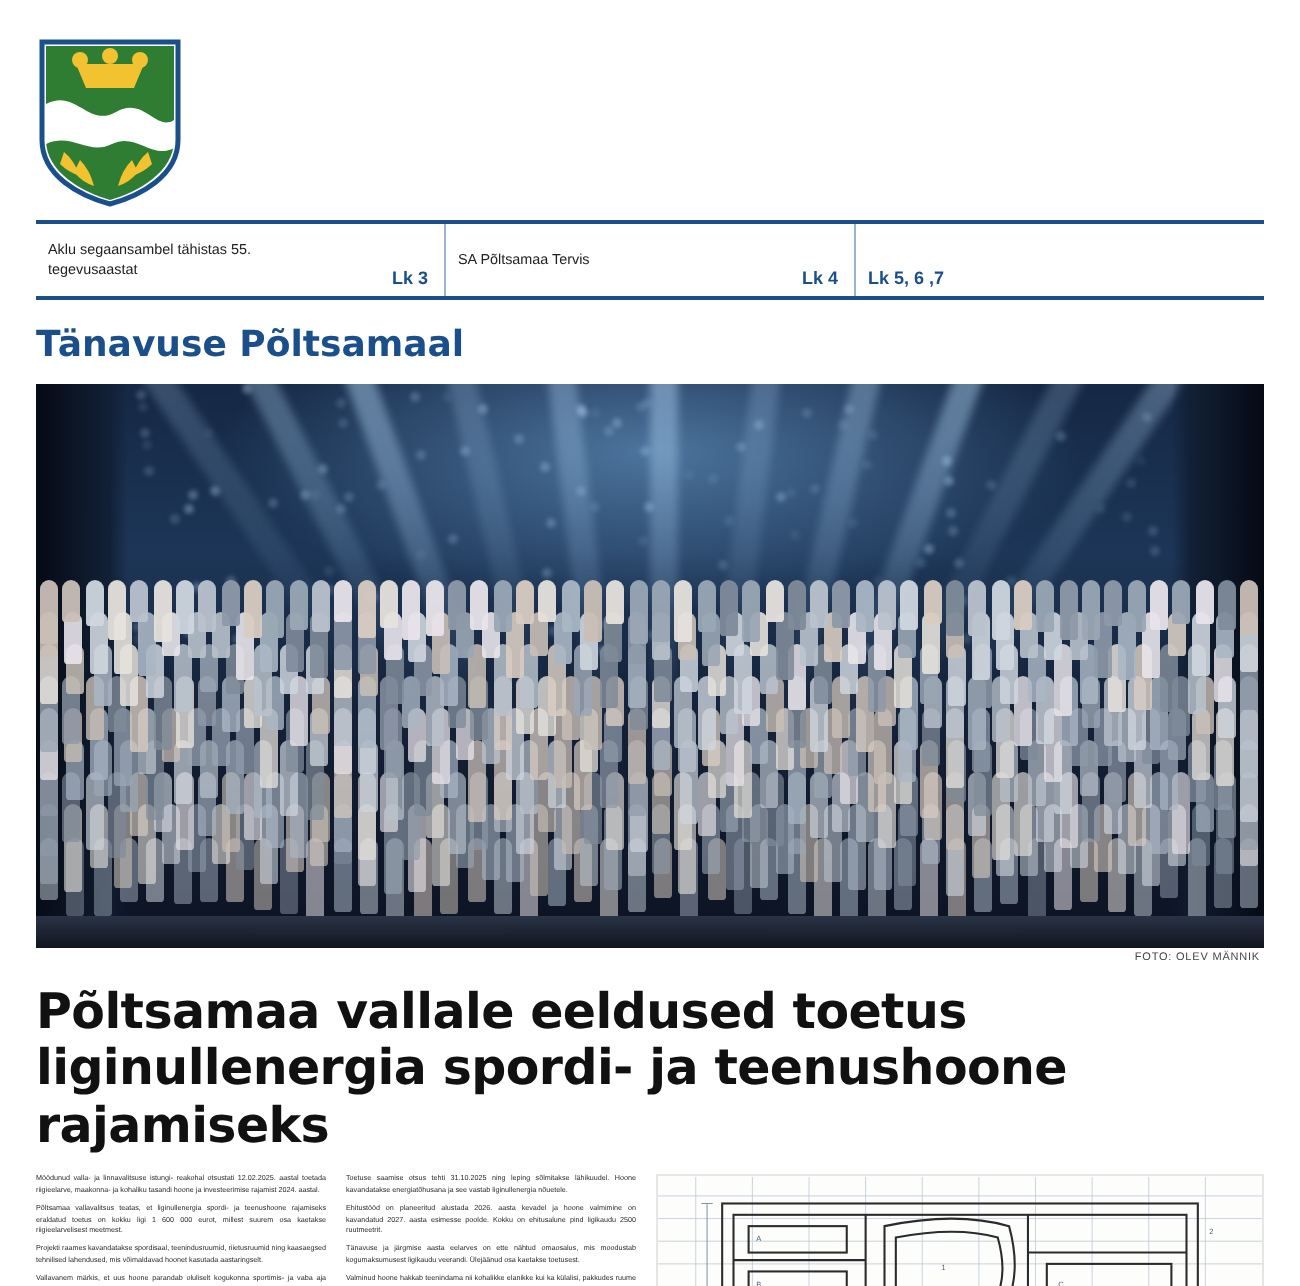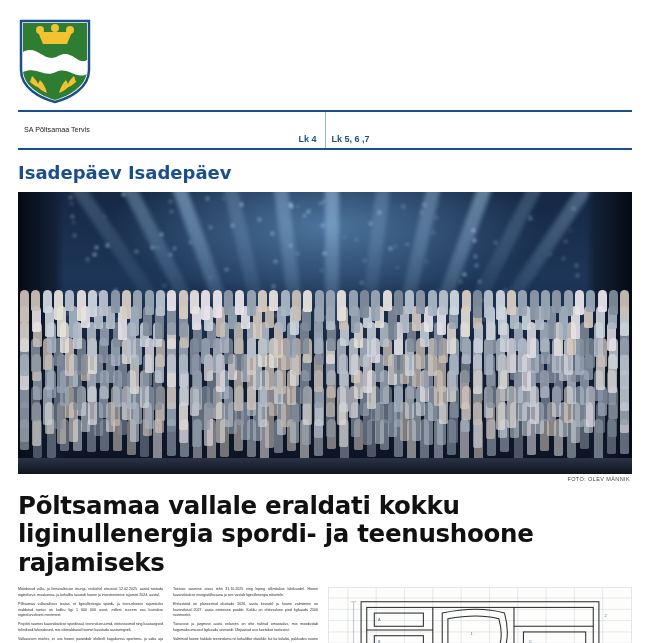--- a/index.html
+++ b/index.html
@@ -220,29 +220,33 @@
           <path d="M22 62 q5 5 7 13 q-6 -2 -10 -7 z"></path>
           <path d="M48 62 q-5 5 -7 13 q6 -2 10 -7 z"></path>
           <path d="M56 58 q-5 4 -8 12 q6 -2 10 -6 z"></path>
         </g>
       </svg>
     </div>
   </div>
 
   <div class="teaser-bar">
     <div class="teaser">
+      <div class="teaser-text">Aklu segaansambel tähistas 55. tegevusaastat</div>
+      <div class="teaser-page">Lk 3</div>
+    </div>
+    <div class="teaser">
       <div class="teaser-text">SA Põltsamaa Tervis</div>
       <div class="teaser-page">Lk 4</div>
     </div>
     <div class="teaser">
       <div class="teaser-page">Lk 5, 6 ,7</div>
     </div>
   </div>
 
-  <h2 class="lead-kicker">Isadepäev Isadepäev</h2>
+  <h2 class="lead-kicker">Tänavuse Põltsamaal</h2>
 
   <div class="photo-wrap">
     <div class="photo">
       <div class="stage-bg"></div>
       <div class="beams" id="beams">
           <div class="beam" style="left: 8%; transform: rotate(-34deg); opacity: 0.35;"></div>
           <div class="beam" style="left: 16.4%; transform: rotate(-27deg); opacity: 0.53;"></div>
           <div class="beam" style="left: 24.8%; transform: rotate(-20deg); opacity: 0.71;"></div>
           <div class="beam" style="left: 33.2%; transform: rotate(-13deg); opacity: 0.35;"></div>
           <div class="beam" style="left: 41.6%; transform: rotate(-7deg); opacity: 0.53;"></div>
@@ -845,21 +849,21 @@
             <div class="p" style="height: 22.2px; background: rgb(233, 228, 234); opacity: 0.95;"></div>
             <div class="p" style="height: 24.6px; background: rgb(127, 139, 153); opacity: 0.95;"></div>
             <div class="p" style="height: 26.9px; background: rgb(201, 191, 182); opacity: 0.95;"></div>
           </div>
         </div>
       <div class="stage-floor"></div>
     </div>
     <div class="photo-credit">FOTO: OLEV MÄNNIK</div>
   </div>
 
-  <h2 class="main-headline">Põltsamaa vallale eraldati kokku liginullenergia spordi- ja teenushoone rajamiseks</h2>
+  <h2 class="main-headline">Põltsamaa vallale eeldused toetus liginullenergia spordi- ja teenushoone rajamiseks</h2>
 
   <div class="article-grid">
     <div class="col" id="col1">
         <p>Möödunud valla- ja linnavalitsuse istungi- reakohal otsustati 12.02.2025. aastal toetada riigieelarve, maakonna- ja kohaliku tasandi hoone ja investeerimise rajamist 2024. aastal.</p>
         <p>Põltsamaa vallavalitsus teatas, et liginullenergia spordi- ja teenushoone rajamiseks eraldatud toetus on kokku ligi 1 600 000 eurot, millest suurem osa kaetakse riigieelarvelisest meetmest.</p>
         <p>Projekti raames kavandatakse spordisaal, teenindusruumid, riietusruumid ning kaasaegsed tehnilised lahendused, mis võimaldavad hoonet kasutada aastaringselt.</p>
         <p>Vallavanem märkis, et uus hoone parandab oluliselt kogukonna sportimis- ja vaba aja veetmise võimalusi ning loob eeldused uute tervisespordiürituste korraldamiseks.</p>
       </div>
     <div class="col" id="col2">
         <p>Toetuse saamise otsus tehti 31.10.2025 ning leping sõlmitakse lähikuudel. Hoone kavandatakse energiatõhusana ja see vastab liginullenergia nõuetele.</p>

